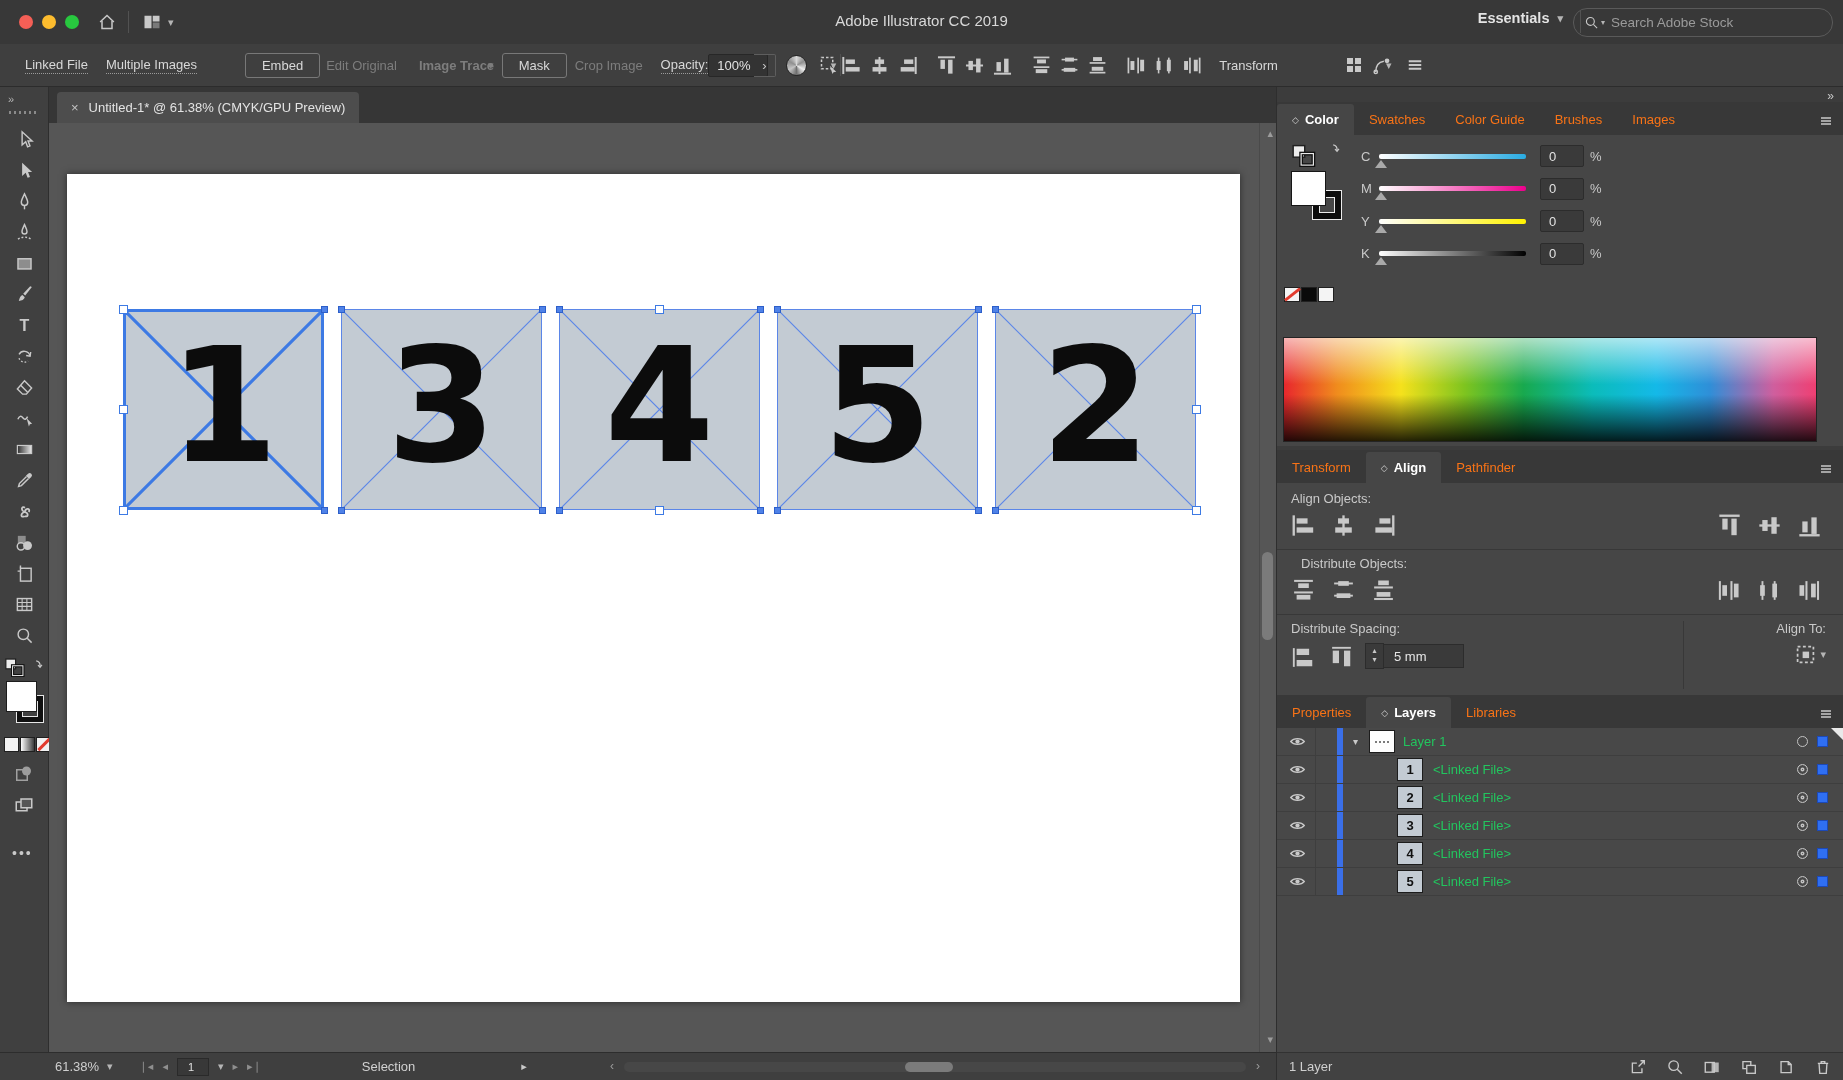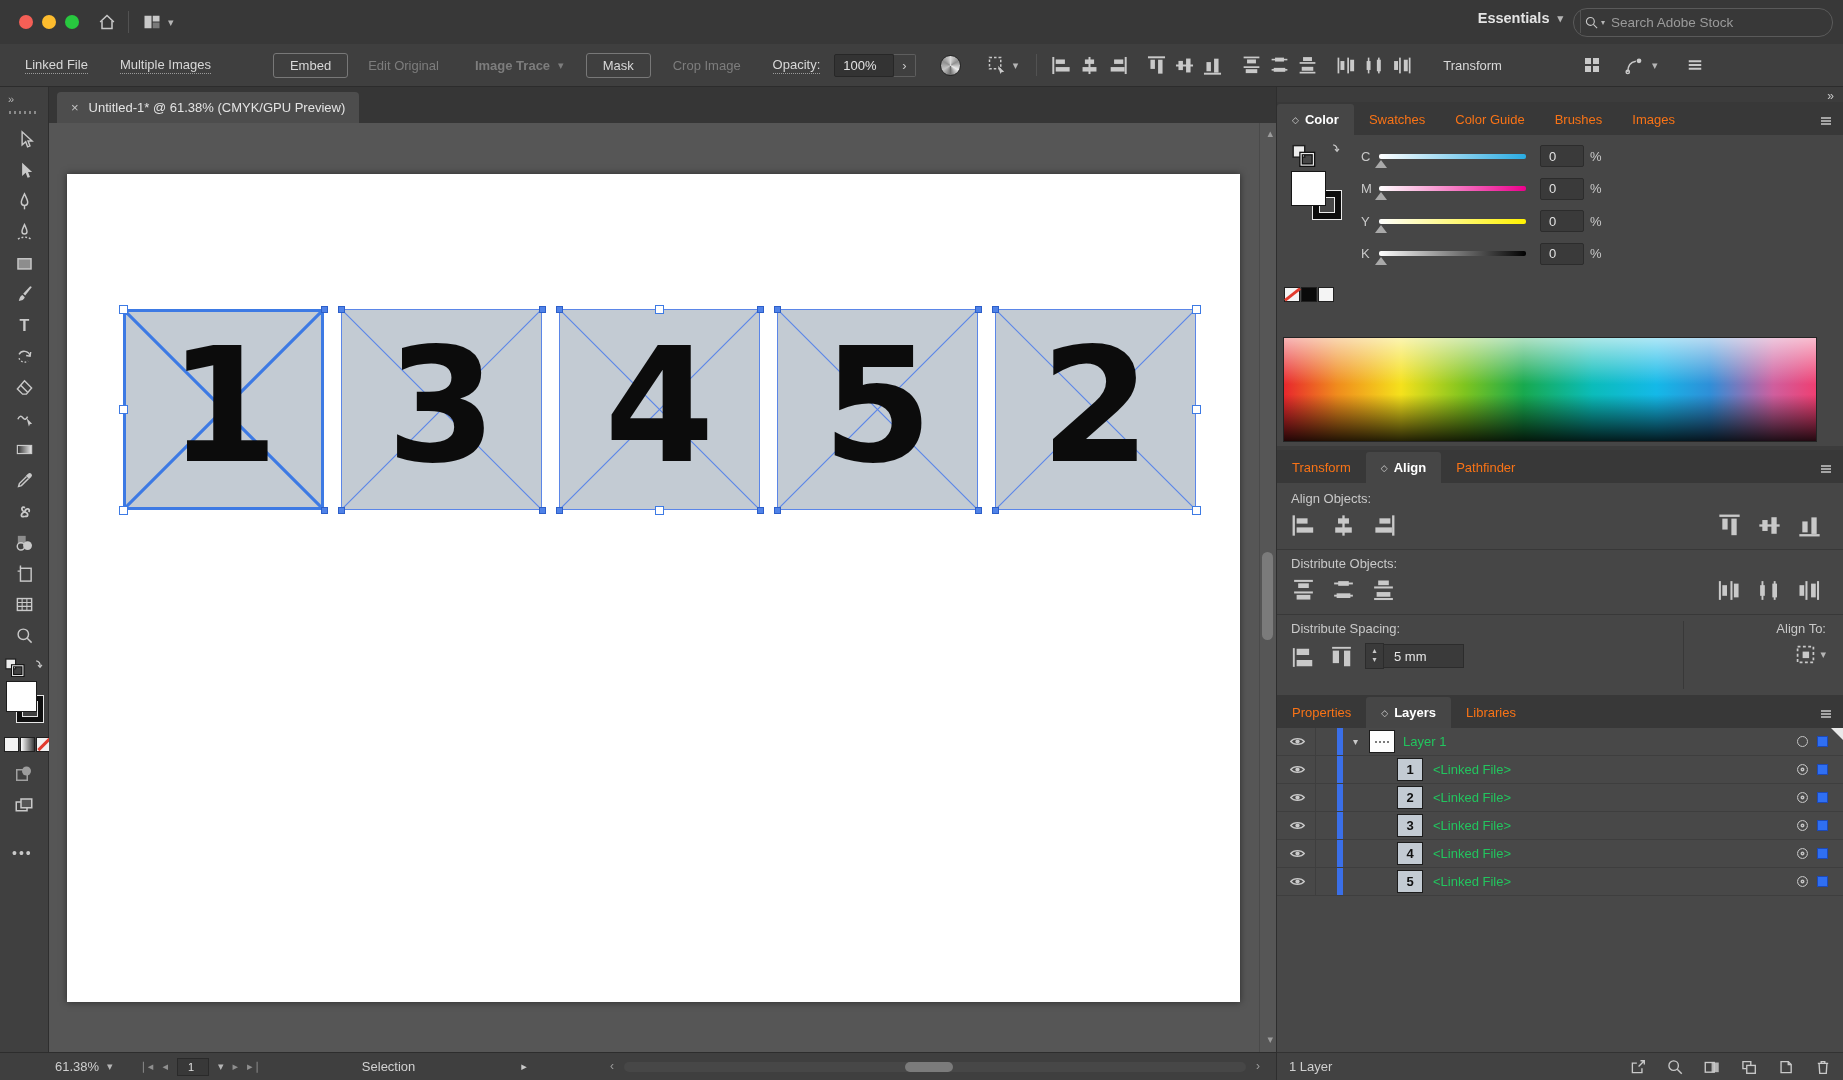--- a/index.html
+++ b/index.html
@@ -16,21 +16,21 @@
   
   #titlebar{left:0;top:0;width:1843px;height:44px;background:#383838;border-bottom:1px solid #2a2a2a;}
   .tl{width:14px;height:14px;border-radius:50%;position:absolute;top:15px;}
   #titlebar .title{position:absolute;left:0;right:0;top:12px;text-align:center;color:#d9d9d9;font-size:15px;}
   .vdiv{width:1px;height:22px;background:#525252;}
   #search-box{position:absolute;right:10px;top:8px;width:238px;height:27px;border:1px solid #5a5a5a;border-radius:14px;display:flex;align-items:center;padding:0 10px;gap:6px;}
   #search-box .ph{color:#9b9b9b;font-size:13.5px;}
   #workspace-switch{position:absolute;right:280px;top:10px;display:flex;align-items:center;gap:8px;color:#e4e4e4;font-size:14.5px;font-weight:bold;}
 
   
-  #controlbar{left:0;top:44px;width:1843px;height:43px;background:#3f3f3f;border-bottom:1px solid #2c2c2c;display:flex;align-items:center;padding:0 0 0 25px;box-sizing:border-box;gap:14px;}
+  #controlbar{left:0;top:44px;width:1843px;height:43px;background:#3f3f3f;border-bottom:1px solid #2c2c2c;display:flex;align-items:center;padding:0 0 0 25px;box-sizing:border-box;}
   .cb-link{color:#d8d8d8;border-bottom:1px dotted #9a9a9a;padding-bottom:1px;cursor:pointer;white-space:nowrap;}
   .cb-btn{border:1px solid #787878;border-radius:3px;padding:4px 16px;color:#d8d8d8;white-space:nowrap;}
   .cb-dis{color:#7d7d7d;white-space:nowrap;}
   .cb-field{background:#333333;border:1px solid #272727;border-radius:2px;padding:3px 8px;color:#e2e2e2;min-width:42px;}
   .cb-arrow{border:1px solid #5e5e5e;border-left:none;border-radius:0 2px 2px 0;padding:3px 8px;color:#c9c9c9;margin-left:-14px;}
   .wheel{width:19px;height:19px;border-radius:50%;border:1px solid #242424;background:conic-gradient(#d8d8d8,#8f8f8f,#ededed,#6f6f6f,#c4c4c4,#8f8f8f,#d8d8d8);}
   #cb-align{display:flex;align-items:center;gap:7px;}
   #cb-align .ic{width:21px;height:21px;}
   #cb-align .gstart{margin-left:11px;}
 
@@ -162,20 +162,21 @@
     </span>
   <span class="vdiv abs" style="left:128px;top:11px;"></span>
   <span class="ic abs" style="left:142px;top:12px;">
       <svg viewBox="0 0 16 16" fill="#c9c9c9" stroke="none">
         <rect x="2" y="3" width="5.6" height="10"></rect>
         <rect x="8.6" y="3" width="5.4" height="4.6"></rect>
         <rect x="8.6" y="8.4" width="5.4" height="4.6" opacity="0.45"></rect>
       </svg>
     </span>
   <span class="chev abs" style="left:168px;top:17px;">▾</span>
+  <div class="title">Adobe Illustrator CC 2019</div>
   <div id="workspace-switch">
     <span>Essentials</span>
     <span class="chev">▾</span>
   </div>
   <div class="vdiv abs" style="right:262px;top:11px;"></div>
   <div id="search-box">
     <span class="ic" style="width:15px;height:15px;">
         <svg viewBox="0 0 16 16" fill="none" stroke="#c9c9c9" stroke-width="1.2">
           <circle cx="6.8" cy="6.8" r="4.2"></circle>
           <path d="M10 10 L14 14"></path>
@@ -749,21 +750,21 @@
         </span>
         <span class="ic apicon">
           <svg viewBox="0 0 16 16" fill="#c9c9c9" stroke="none">
             <rect x="1.5" y="13.5" width="13" height="1.5"></rect>
             <rect x="3.4" y="5.4" width="3.4" height="7"></rect>
             <rect x="9.2" y="2.8" width="3.4" height="10.6"></rect>
           </svg>
         </span>
       </div>
     <div class="hr" style="top:66px;"></div>
-    <div class="abs plabel" style="left:14px;top:73px;">Distribute Objects:</div>
+    <div class="abs plabel" style="left:24px;top:73px;">Distribute Objects:</div>
     <div class="abs row" style="left:14px;top:95px;gap:15px;" id="ap-dist-l">
         <span class="ic apicon">
           <svg viewBox="0 0 16 16" fill="#c9c9c9" stroke="none">
             <rect x="2" y="1.2" width="12" height="1.3"></rect>
             <rect x="4.6" y="3.4" width="6.8" height="3"></rect>
             <rect x="2" y="8.6" width="12" height="1.3"></rect>
             <rect x="3.6" y="10.8" width="8.8" height="3"></rect>
           </svg>
         </span>
         <span class="ic apicon">

